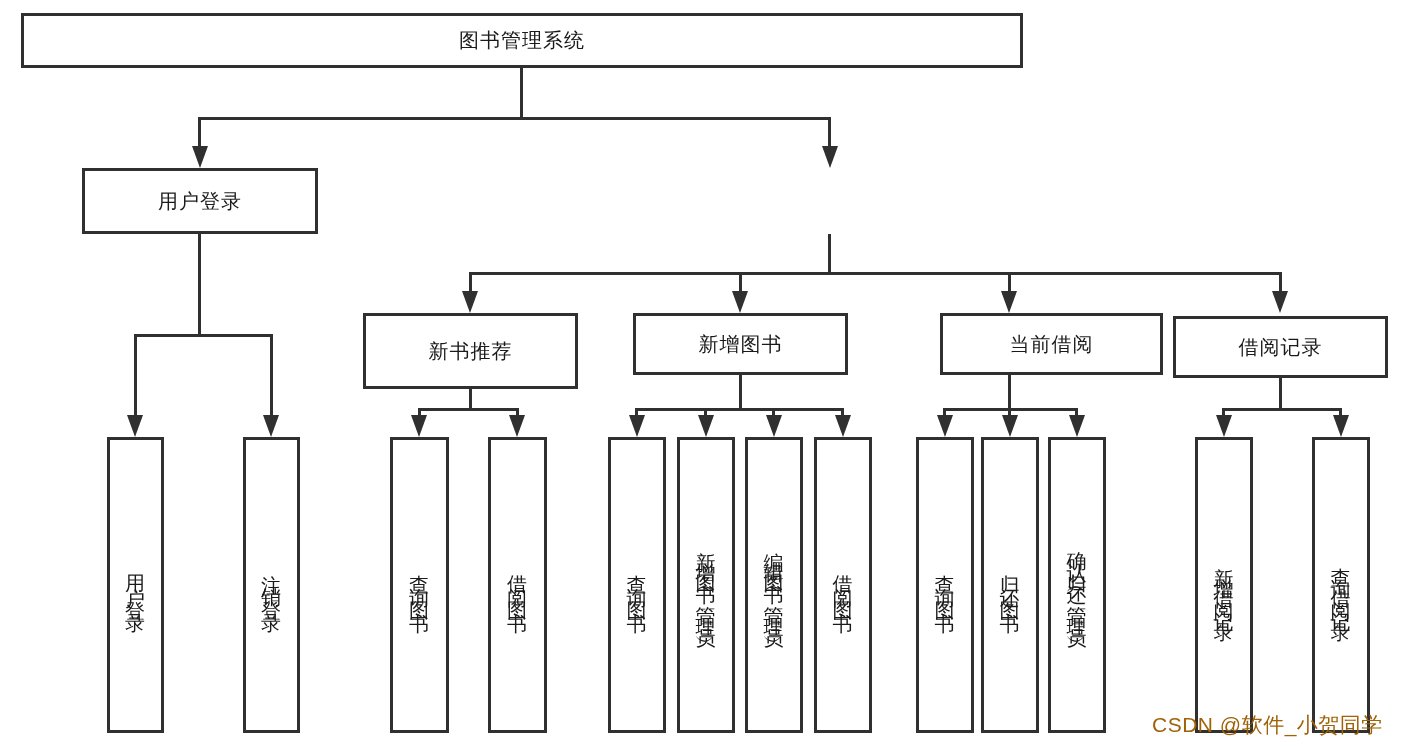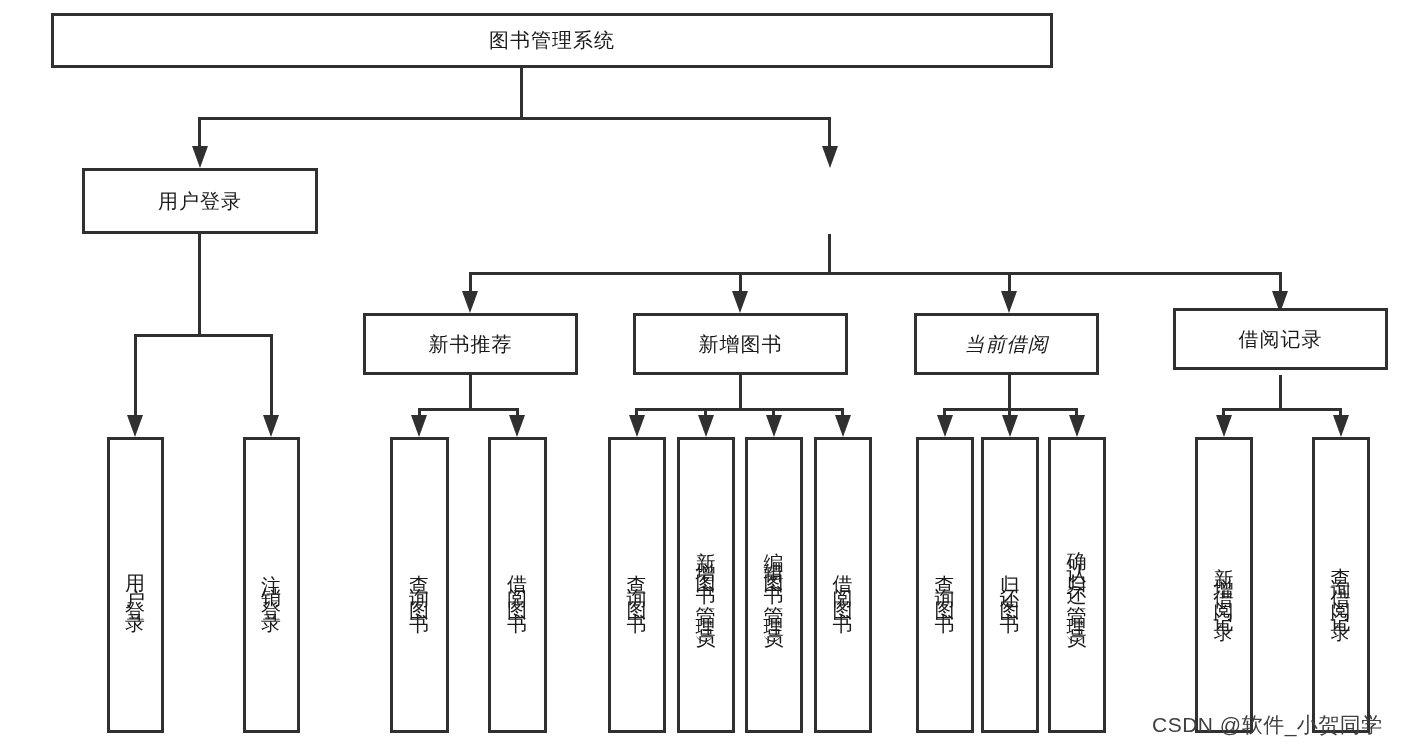--- a/index.html
+++ b/index.html
@@ -46,32 +46,32 @@
   .ah {
     position: absolute; width: 0; height: 0;
     border-left: 8px solid transparent;
     border-right: 8px solid transparent;
     border-top: 22px solid #303030;
     z-index: 1;
   }
   .watermark {
     position: absolute;
     left: 1152px; top: 711px;
-    font-size: 21px; color: #404040;
+    font-size: 21px; color: #a16207;
     letter-spacing: 0.5px;
     z-index: 3;
     white-space: nowrap;
   }
 </style>
 </head>
 <body>
 
 <div id="canvas">
 
-  <div class="box" style="left:21px; top:13px; width:1002px; height:55px;margin-left:30px;">
+  <div class="box" style="left:21px; top:13px; width:1002px; height:55px;">
     <span>图书管理系统</span>
   </div>
 
   <div class="vl" style="left:520px; top:68px; height:52px;"></div>
   <div class="hl" style="left:198px; top:117px; width:633px;"></div>
   <div class="vl" style="left:198px; top:117px; height:33px;"></div>
   <div class="ah" style="left:192px; top:146px;"></div>
   <div class="vl" style="left:828px; top:117px; height:33px;"></div>
   <div class="ah" style="left:822px; top:146px;"></div>
 
@@ -90,30 +90,30 @@
   <div class="hl" style="left:469px; top:272px; width:813px;"></div>
   <div class="vl" style="left:469px; top:272px; height:21px;"></div>
   <div class="ah" style="left:462px; top:291px;"></div>
   <div class="vl" style="left:739px; top:272px; height:21px;"></div>
   <div class="ah" style="left:732px; top:291px;"></div>
   <div class="vl" style="left:1008px; top:272px; height:21px;"></div>
   <div class="ah" style="left:1001px; top:291px;"></div>
   <div class="vl" style="left:1279px; top:272px; height:21px;"></div>
   <div class="ah" style="left:1272px; top:291px;"></div>
 
-  <div class="box" style="left:363px; top:313px; width:215px; height:62px;">
+  <div class="box" style="left:363px; top:313px; width:215px; height:76px;">
     <span>新书推荐</span>
   </div>
   <div class="box" style="left:633px; top:313px; width:215px; height:62px;">
     <span>新增图书</span>
   </div>
-  <div class="box" style="left:914px; top:313px; width:185px; height:62px;font-style:italic;">
+  <div class="box" style="left:940px; top:313px; width:223px; height:62px;">
     <span>当前借阅</span>
   </div>
-  <div class="box" style="left:1173px; top:308px; width:215px; height:62px;">
+  <div class="box" style="left:1173px; top:316px; width:215px; height:62px;">
     <span>借阅记录</span>
   </div>
 
   <div class="vl" style="left:469px; top:375px; height:36px;"></div>
   <div class="hl" style="left:418px; top:408px; width:101px;"></div>
   <div class="vl" style="left:418px; top:408px; height:10px;"></div>
   <div class="ah" style="left:411px; top:415px;"></div>
   <div class="vl" style="left:516px; top:408px; height:10px;"></div>
   <div class="ah" style="left:509px; top:415px;"></div>
 

